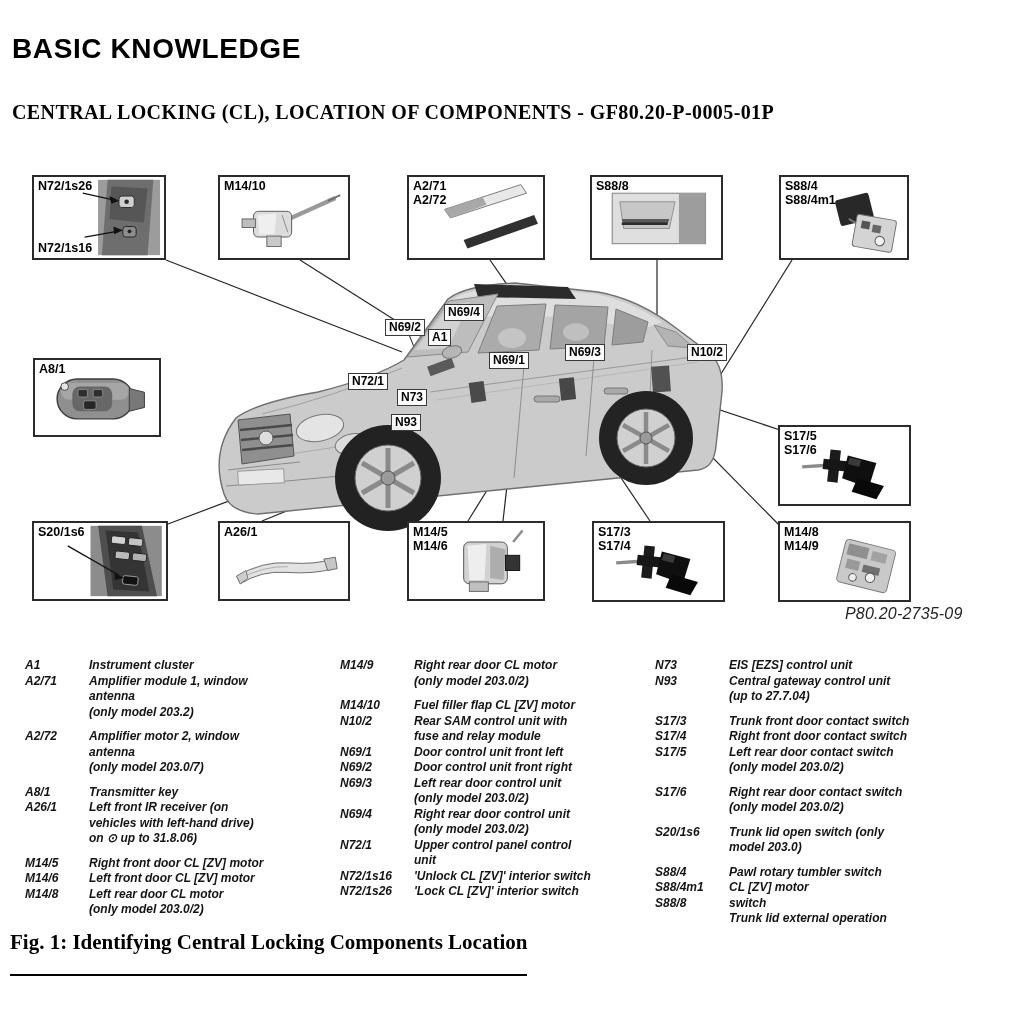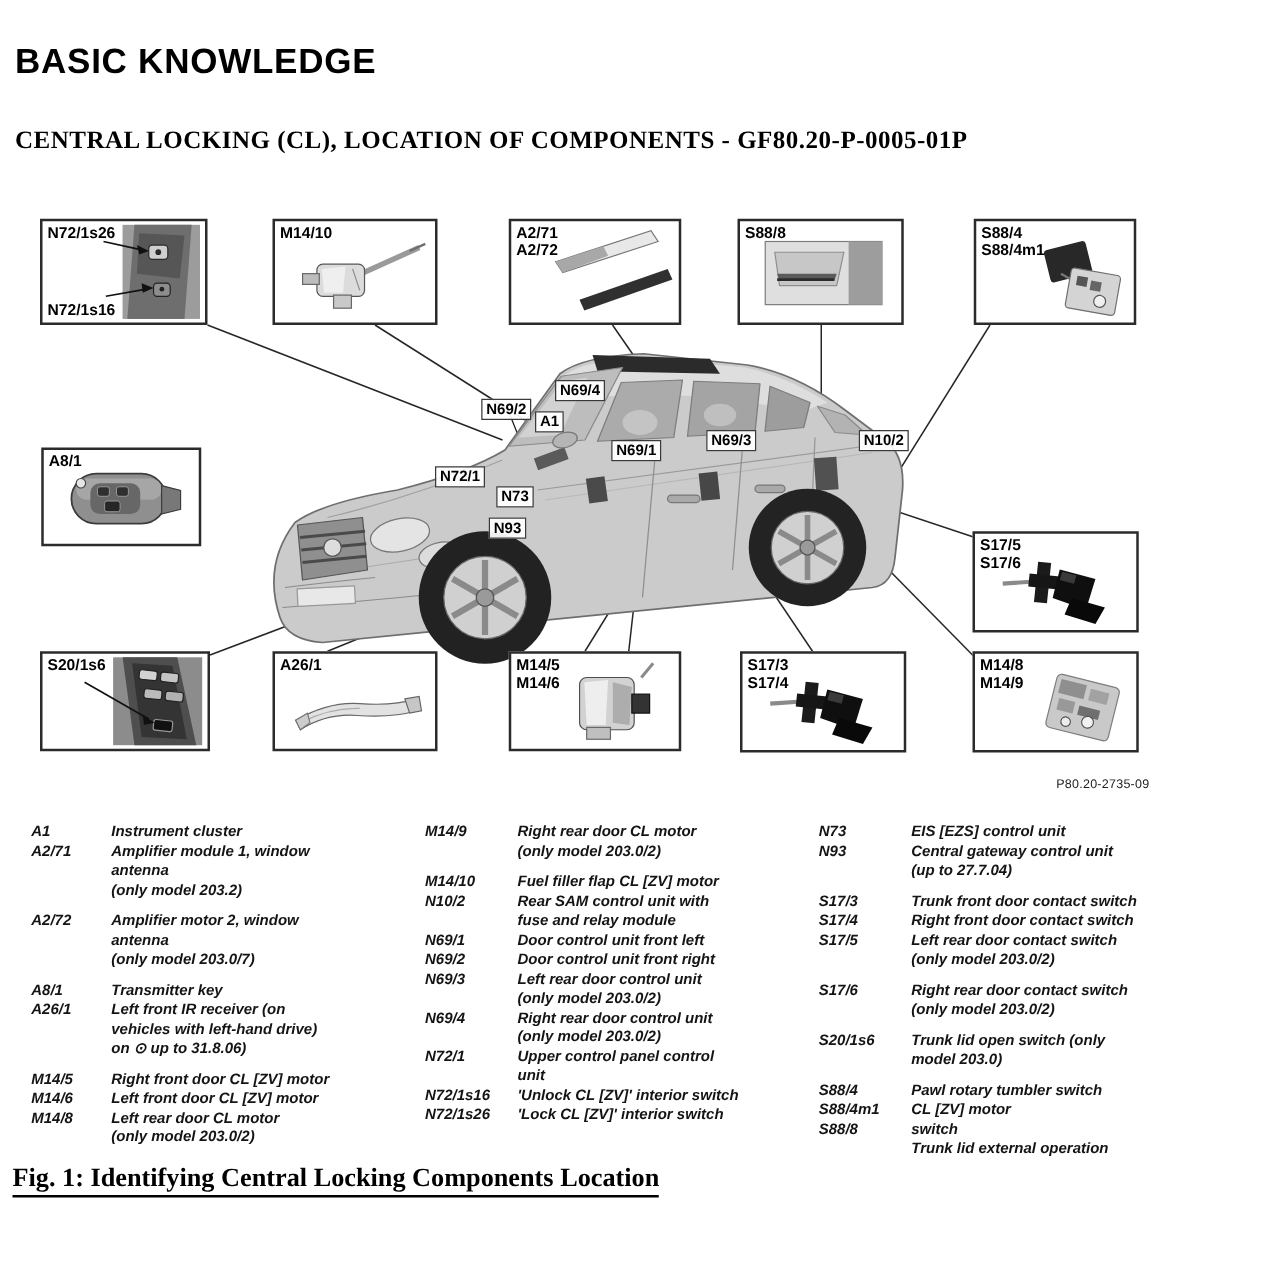--- a/index.html
+++ b/index.html
@@ -12,31 +12,31 @@
   #overlay{position:absolute;left:0;top:0;z-index:1;pointer-events:none;}
 
   .box{position:absolute;background:#fff;border:2px solid #2b2b2b;box-sizing:border-box;z-index:2;}
   .box svg{position:absolute;left:0;top:0;}
   .blabels{position:absolute;left:4px;top:2px;font-weight:700;font-size:12.5px;line-height:14px;z-index:2;white-space:nowrap;}
   .blabel-bottom{position:absolute;left:4px;bottom:3px;top:auto;}
 
   .car-label{position:absolute;z-index:3;background:rgba(255,255,255,.93);border:1px solid #3a3a3a;
              font-weight:700;font-size:12px;line-height:13px;padding:1px 3px;white-space:nowrap;}
 
-  .ref-num{position:absolute;left:845px;top:622px;font-size:10px;color:#222;letter-spacing:.2px;z-index:2;}
+  .ref-num{position:absolute;left:845px;top:605px;font-size:16px;color:#222;letter-spacing:.2px;z-index:2;font-style:italic;}
 
   #legend{position:absolute;left:0;top:658px;width:1012px;z-index:2;font-style:italic;font-weight:700;
           font-size:12px;line-height:15.5px;color:#141414;}
   .lcol{position:absolute;top:0;}
   .lrow{display:flex;align-items:flex-start;}
   .lcode{flex:0 0 auto;}
   .ldesc{flex:1 1 auto;}
 
   .caption{position:absolute;left:10px;top:930px;font-family:"Liberation Serif",serif;font-weight:700;
-           font-size:21px;border-bottom:2.5px solid #000;padding-bottom:1px;white-space:nowrap;}
+           font-size:21px;border-bottom:2.5px solid #000;padding-bottom:19px;white-space:nowrap;}
 </style>
 </head>
 <body>
 
 <div id="page">
 
   <div class="hdr-title">BASIC KNOWLEDGE</div>
   <div class="hdr-sub">CENTRAL LOCKING (CL), LOCATION OF COMPONENTS - GF80.20-P-0005-01P</div>
 
   <svg id="overlay" width="1012" height="1012" viewBox="0 0 1012 1012">

